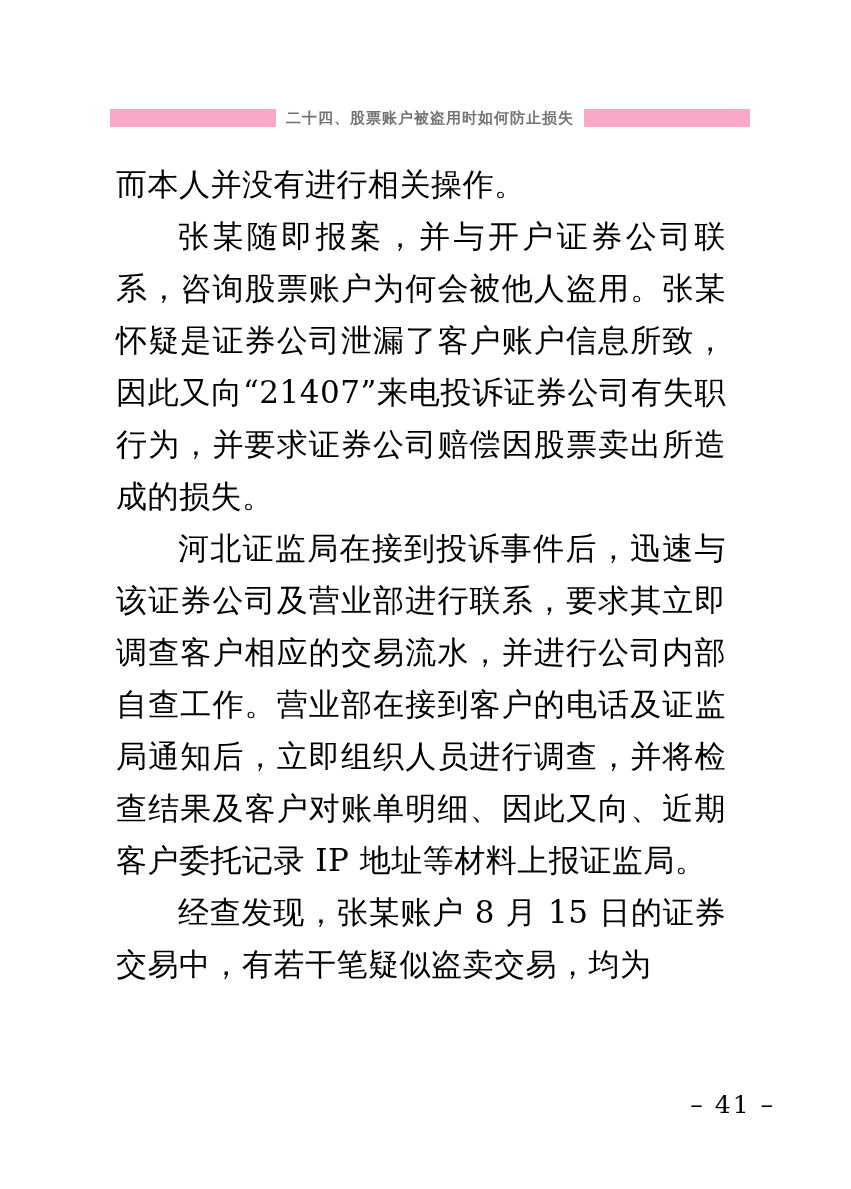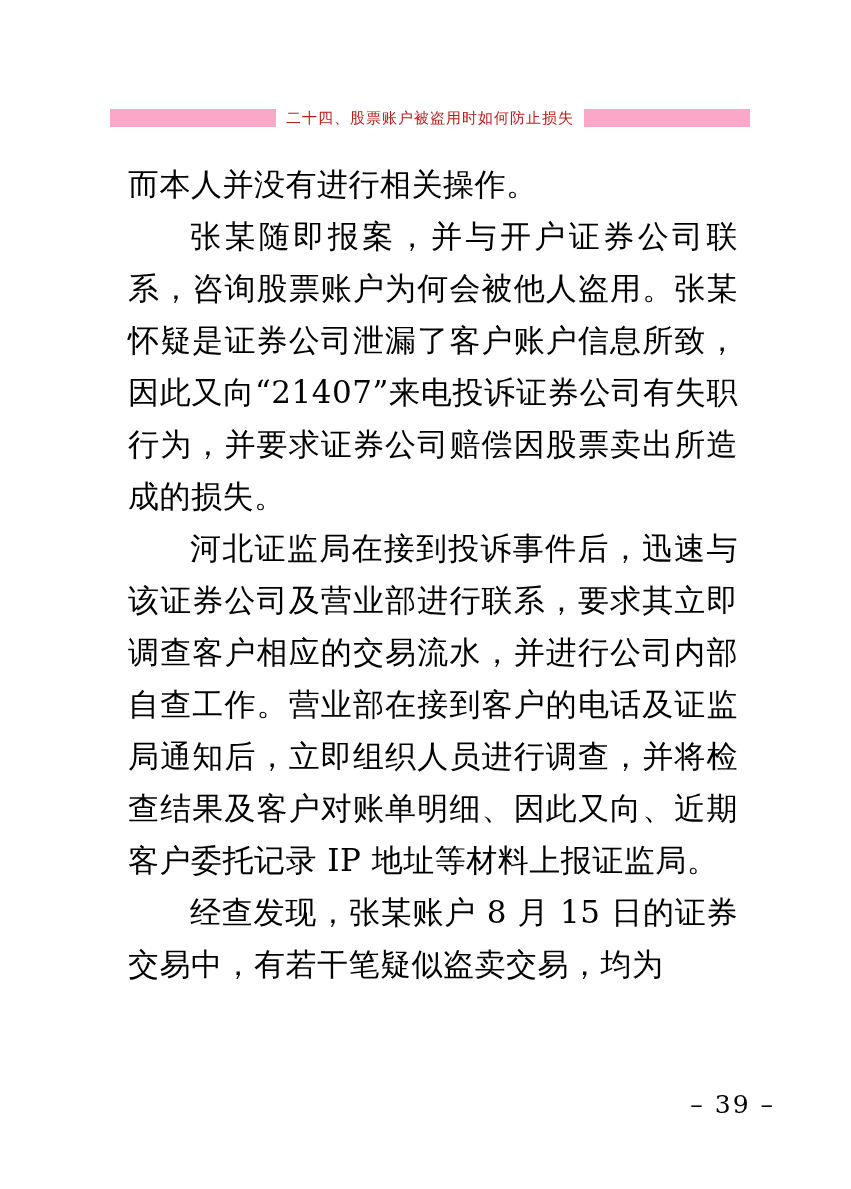--- a/index.html
+++ b/index.html
@@ -37,31 +37,31 @@
   .header-bar-right {
     flex: 1 1 auto;
     height: 18px;
     background: #f9a8c8;
   }
   .header-title {
     flex: 0 0 auto;
     padding: 0 10px;
     font-family: "DejaVu Sans", "Liberation Sans", sans-serif;
     font-size: 15px;
-    font-weight: normal;
-    color: #b91c1c;
+    font-weight: bold;
+    color: #737373;
     letter-spacing: 1px;
     white-space: nowrap;
     line-height: 20px;
   }
 
   
   .content {
     position: absolute;
-    left: 128px;
+    left: 116px;
     top: 158px;
     width: 610px;
   }
   .para {
     font-size: 31px;
     line-height: 52px;
     color: #000000;
     text-align: justify;
     text-justify: inter-ideograph;
     letter-spacing: 0.5px;
@@ -96,15 +96,15 @@
     <div class="header-bar-right"></div>
   </div>
 
   <div class="content">
     <p class="para">而本人并没有进行相关操作。</p>
     <p class="para indent">张某随即报案，并与开户证券公司联系，咨询股票账户为何会被他人盗用。张某怀疑是证券公司泄漏了客户账户信息所致，因此又向“21407”来电投诉证券公司有失职行为，并要求证券公司赔偿因股票卖出所造成的损失。</p>
     <p class="para indent">河北证监局在接到投诉事件后，迅速与该证券公司及营业部进行联系，要求其立即调查客户相应的交易流水，并进行公司内部自查工作。营业部在接到客户的电话及证监局通知后，立即组织人员进行调查，并将检查结果及客户对账单明细、因此又向、近期客户委托记录 IP 地址等材料上报证监局。</p>
     <p class="para indent">经查发现，张某账户 8 月 15 日的证券交易中，有若干笔疑似盗卖交易，均为</p>
   </div>
 
-  <div class="folio">– 39 –</div>
+  <div class="folio">– 41 –</div>
 
 </div>
 
 </body></html>

